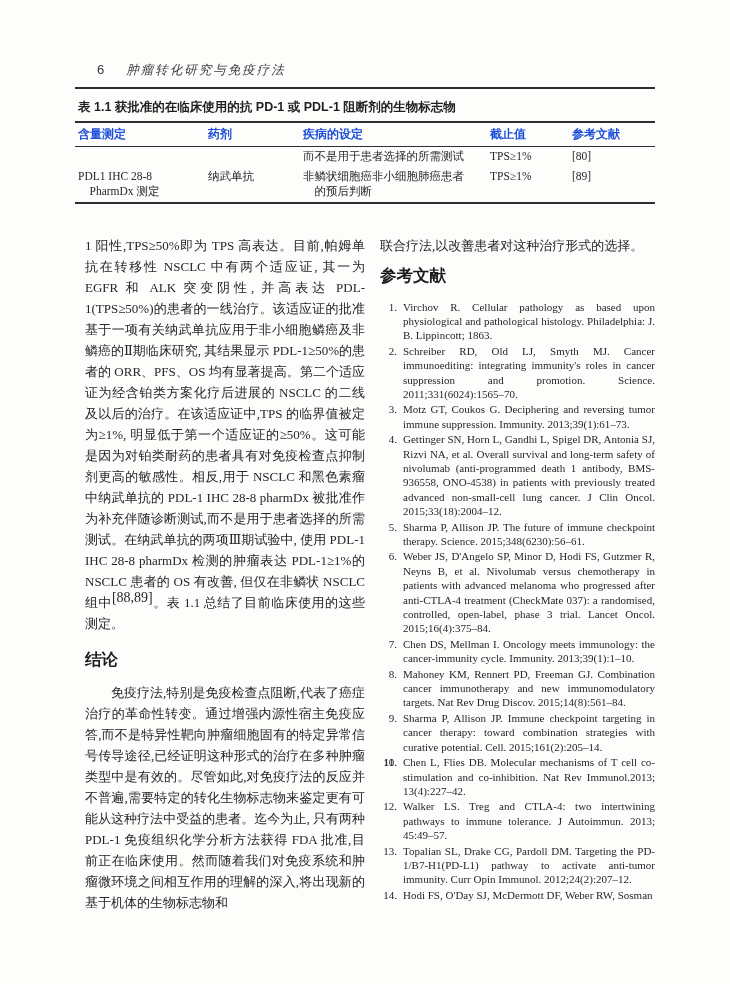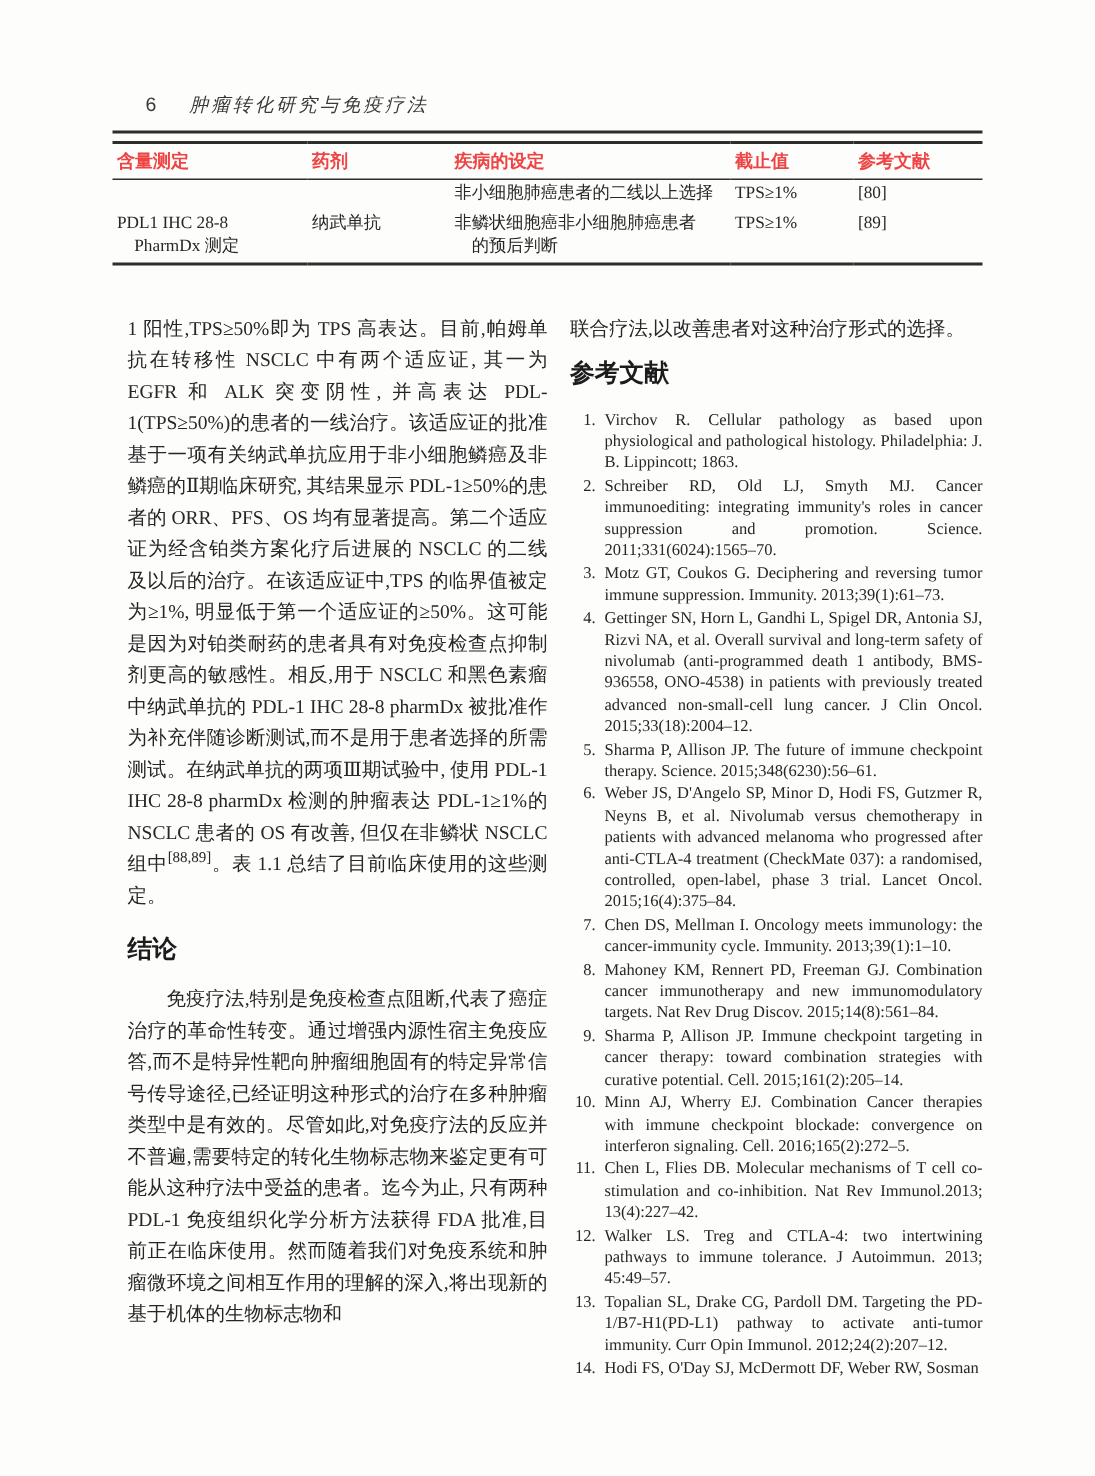--- a/index.html
+++ b/index.html
@@ -29,38 +29,38 @@
     font-weight:bold; font-size:12.5px; color:#1f1f1f;
   }
   table.biomarker {
     width:100%; border-collapse:collapse; margin-top:5px;
     border-top:2px solid #2e2e2e; border-bottom:2px solid #2e2e2e;
   }
   table.biomarker th {
     font-family:"Liberation Sans","DejaVu Sans",sans-serif;
     font-weight:bold; font-size:12px; text-align:left;
     padding:3px 2px 3px 3px; border-bottom:1.5px solid #2e2e2e;
-    color:#ef4444; white-space:nowrap;
+    color:#1d4ed8; white-space:nowrap;
   }
   table.biomarker td {
     font-size:11.5px; line-height:15.5px; vertical-align:top;
     padding:2px 4px 2px 3px; white-space:pre-line; color:#262626;
   }
   td.num-cell { white-space:nowrap; }
 
   
   .columns { display:flex; gap:15px; margin-top:31px; padding-left:10px; }
   .col-left  { width:280px; }
   .col-right { width:275px; }
   p.body-text {
     margin:0; font-size:13px; line-height:21px;
     text-align:justify; color:#262626;
   }
   p.first-indent { text-indent:2em; }
-  sup.cite { font-size:10px; line-height:0; vertical-align:super; }
+  sup.cite { font-size:14px; line-height:0; vertical-align:super; }
   h2.section-heading {
     font-family:"Liberation Sans","DejaVu Sans",sans-serif;
     font-weight:bold; font-size:16.5px; color:#1c1c1c;
     margin:15px 0 11px 0;
   }
   .col-right h2.section-heading { margin:9px 0 13px 0; }
 
   
   ol.refs { list-style:none; margin:0; padding:0; }
   ol.refs li {
@@ -75,20 +75,21 @@
 <body>
 
 <div class="page">
 
   <div class="running-head">
     <span class="page-num">6</span>
     <span class="running-title">肿瘤转化研究与免疫疗法</span>
   </div>
   <hr class="head-rule">
 
+  <div class="table-caption">表 1.1  获批准的在临床使用的抗 PD-1 或 PDL-1 阻断剂的生物标志物</div>
 
   <table class="biomarker">
     <colgroup>
       <col style="width:130px">
         <col style="width:95px">
         <col style="width:187px">
         <col style="width:82px">
         <col style="width:86px">
     </colgroup>
     <thead>
@@ -99,21 +100,21 @@
         <th>截止值</th>
         <th>参考文献</th>
       </tr>
     </thead>
     <tbody>
 
 
         <tr>
           <td></td>
           <td></td>
-          <td>非小细胞肺癌患者的二线以上选择</td>
+          <td>而不是用于患者选择的所需测试</td>
           <td class="num-cell">TPS≥1%</td>
           <td class="num-cell">[80]</td>
         </tr>
 
         <tr>
           <td>PDL1 IHC 28-8
 　PharmDx 测定</td>
           <td>纳武单抗</td>
           <td>非鳞状细胞癌非小细胞肺癌患者
 　的预后判断</td>
@@ -176,21 +177,20 @@
             <span>Mahoney KM, Rennert PD, Freeman GJ. Combination cancer immunotherapy and new immunomodulatory targets. Nat Rev Drug Discov. 2015;14(8):561–84.</span>
           </li>
 
           <li>
             <span class="ref-num">9.</span>
             <span>Sharma P, Allison JP. Immune checkpoint targeting in cancer therapy: toward combination strategies with curative potential. Cell. 2015;161(2):205–14.</span>
           </li>
 
           <li>
             <span class="ref-num">10.</span>
-            <span>Minn AJ, Wherry EJ. Combination Cancer therapies with immune checkpoint blockade: convergence on interferon signaling. Cell. 2016;165(2):272–5.</span>
           </li>
 
           <li>
             <span class="ref-num">11.</span>
             <span>Chen L, Flies DB. Molecular mechanisms of T cell co-stimulation and  co-inhibition. Nat Rev Immunol.2013; 13(4):227–42.</span>
           </li>
 
           <li>
             <span class="ref-num">12.</span>
             <span>Walker LS. Treg and CTLA-4: two intertwining pathways to immune tolerance.  J Autoimmun. 2013; 45:49–57.</span>

